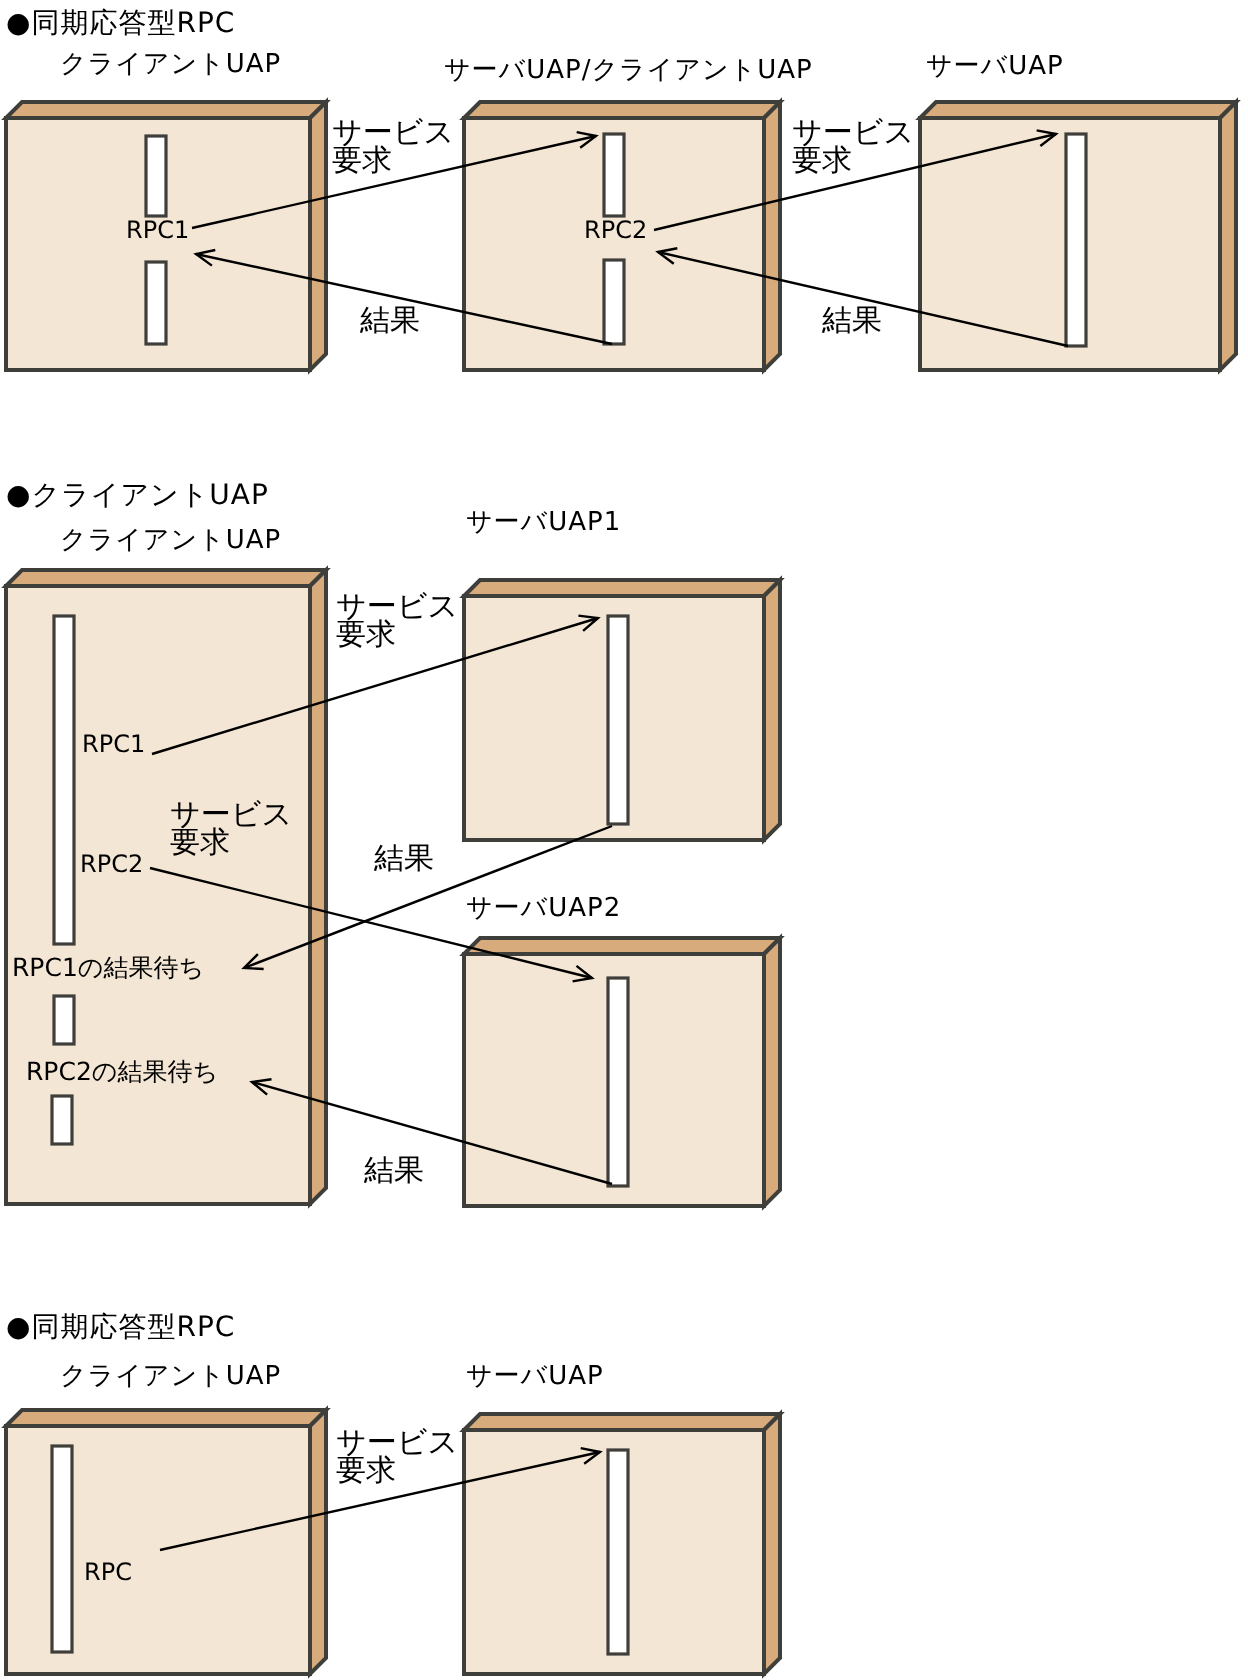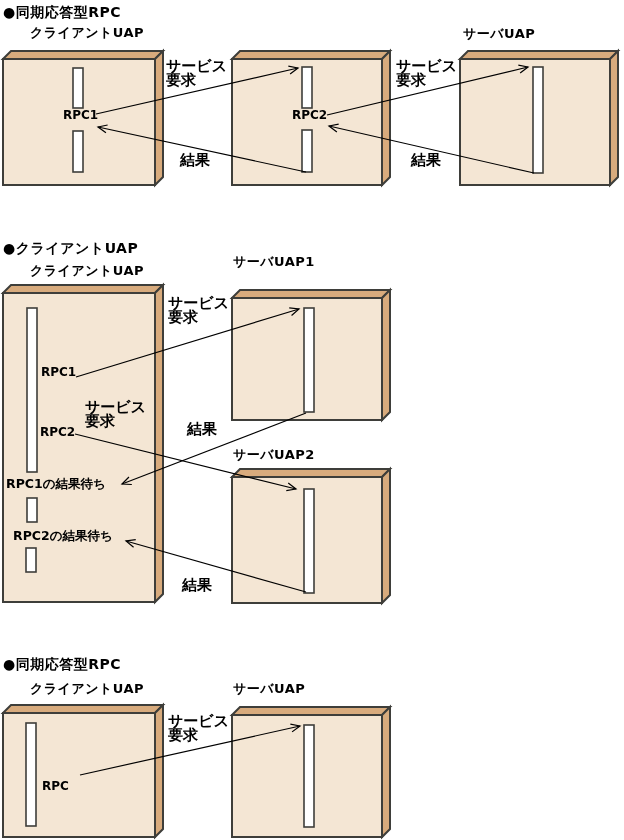--- a/index.html
+++ b/index.html
@@ -1,18 +1,18 @@
 <!DOCTYPE html>
 <html><head>
 <meta charset="utf-8">
 <style>
   html,body{margin:0;padding:0;background:#ffffff;}
   body{width:624px;height:840px;position:relative;overflow:hidden;
        font-family:"DejaVu Sans",sans-serif;color:#000;}
-  .stage{position:absolute;left:0;top:0;width:565px;height:840px;font-weight:bold;}
+  .stage{position:absolute;left:0;top:0;width:565px;height:840px;}
   svg{position:absolute;left:0;top:0;}
   .lbl{position:absolute;white-space:nowrap;line-height:1.1;}
   .heading{font-size:14px;letter-spacing:0.5px;}
   .box-title{font-size:13px;letter-spacing:0.5px;}
   .rpc{font-size:12px;text-align:right;}
   .arrow-label{font-size:15px;line-height:14px;}
   .wait-label{font-size:12.5px;}
   .face{fill:#f4e6d4;stroke:#3e3e3a;stroke-width:2;}
   .bevel{fill:#d8ab7d;stroke:#3e3e3a;stroke-width:2;stroke-linejoin:miter;}
   .slot{fill:#ffffff;stroke:#3e3e3a;stroke-width:1.6;}
@@ -93,20 +93,21 @@
     <line class="arrow" x1="76" y1="377" x2="299" y2="309" marker-end="url(#ah)"></line>
     <line class="arrow" x1="306" y1="413" x2="122" y2="484" marker-end="url(#ah)"></line>
     <line class="arrow" x1="75" y1="434" x2="296" y2="489" marker-end="url(#ah)"></line>
     <line class="arrow" x1="306" y1="592" x2="126" y2="541" marker-end="url(#ah)"></line>
 
     <line class="arrow" x1="80" y1="775" x2="300" y2="726" marker-end="url(#ah)"></line>
   </svg>
 
   <div class="lbl heading" style="left:3px;top:5px;">●同期応答型RPC</div>
   <div class="lbl box-title" style="left:30px;top:26px;">クライアントUAP</div>
+  <div class="lbl box-title" style="left:222px;top:29px;">サーバUAP/クライアントUAP</div>
   <div class="lbl box-title" style="left:463px;top:27px;">サーバUAP</div>
   <div class="lbl rpc" style="left:63px;top:109px;">RPC1</div>
   <div class="lbl rpc" style="left:292px;top:109px;">RPC2</div>
   <div class="lbl arrow-label" style="left:166px;top:59px;">
     <div>サービス</div>
     <div>要求</div>
   </div>
   <div class="lbl arrow-label" style="left:180px;top:153px;">結果</div>
   <div class="lbl arrow-label" style="left:396px;top:59px;">
     <div>サービス</div>

